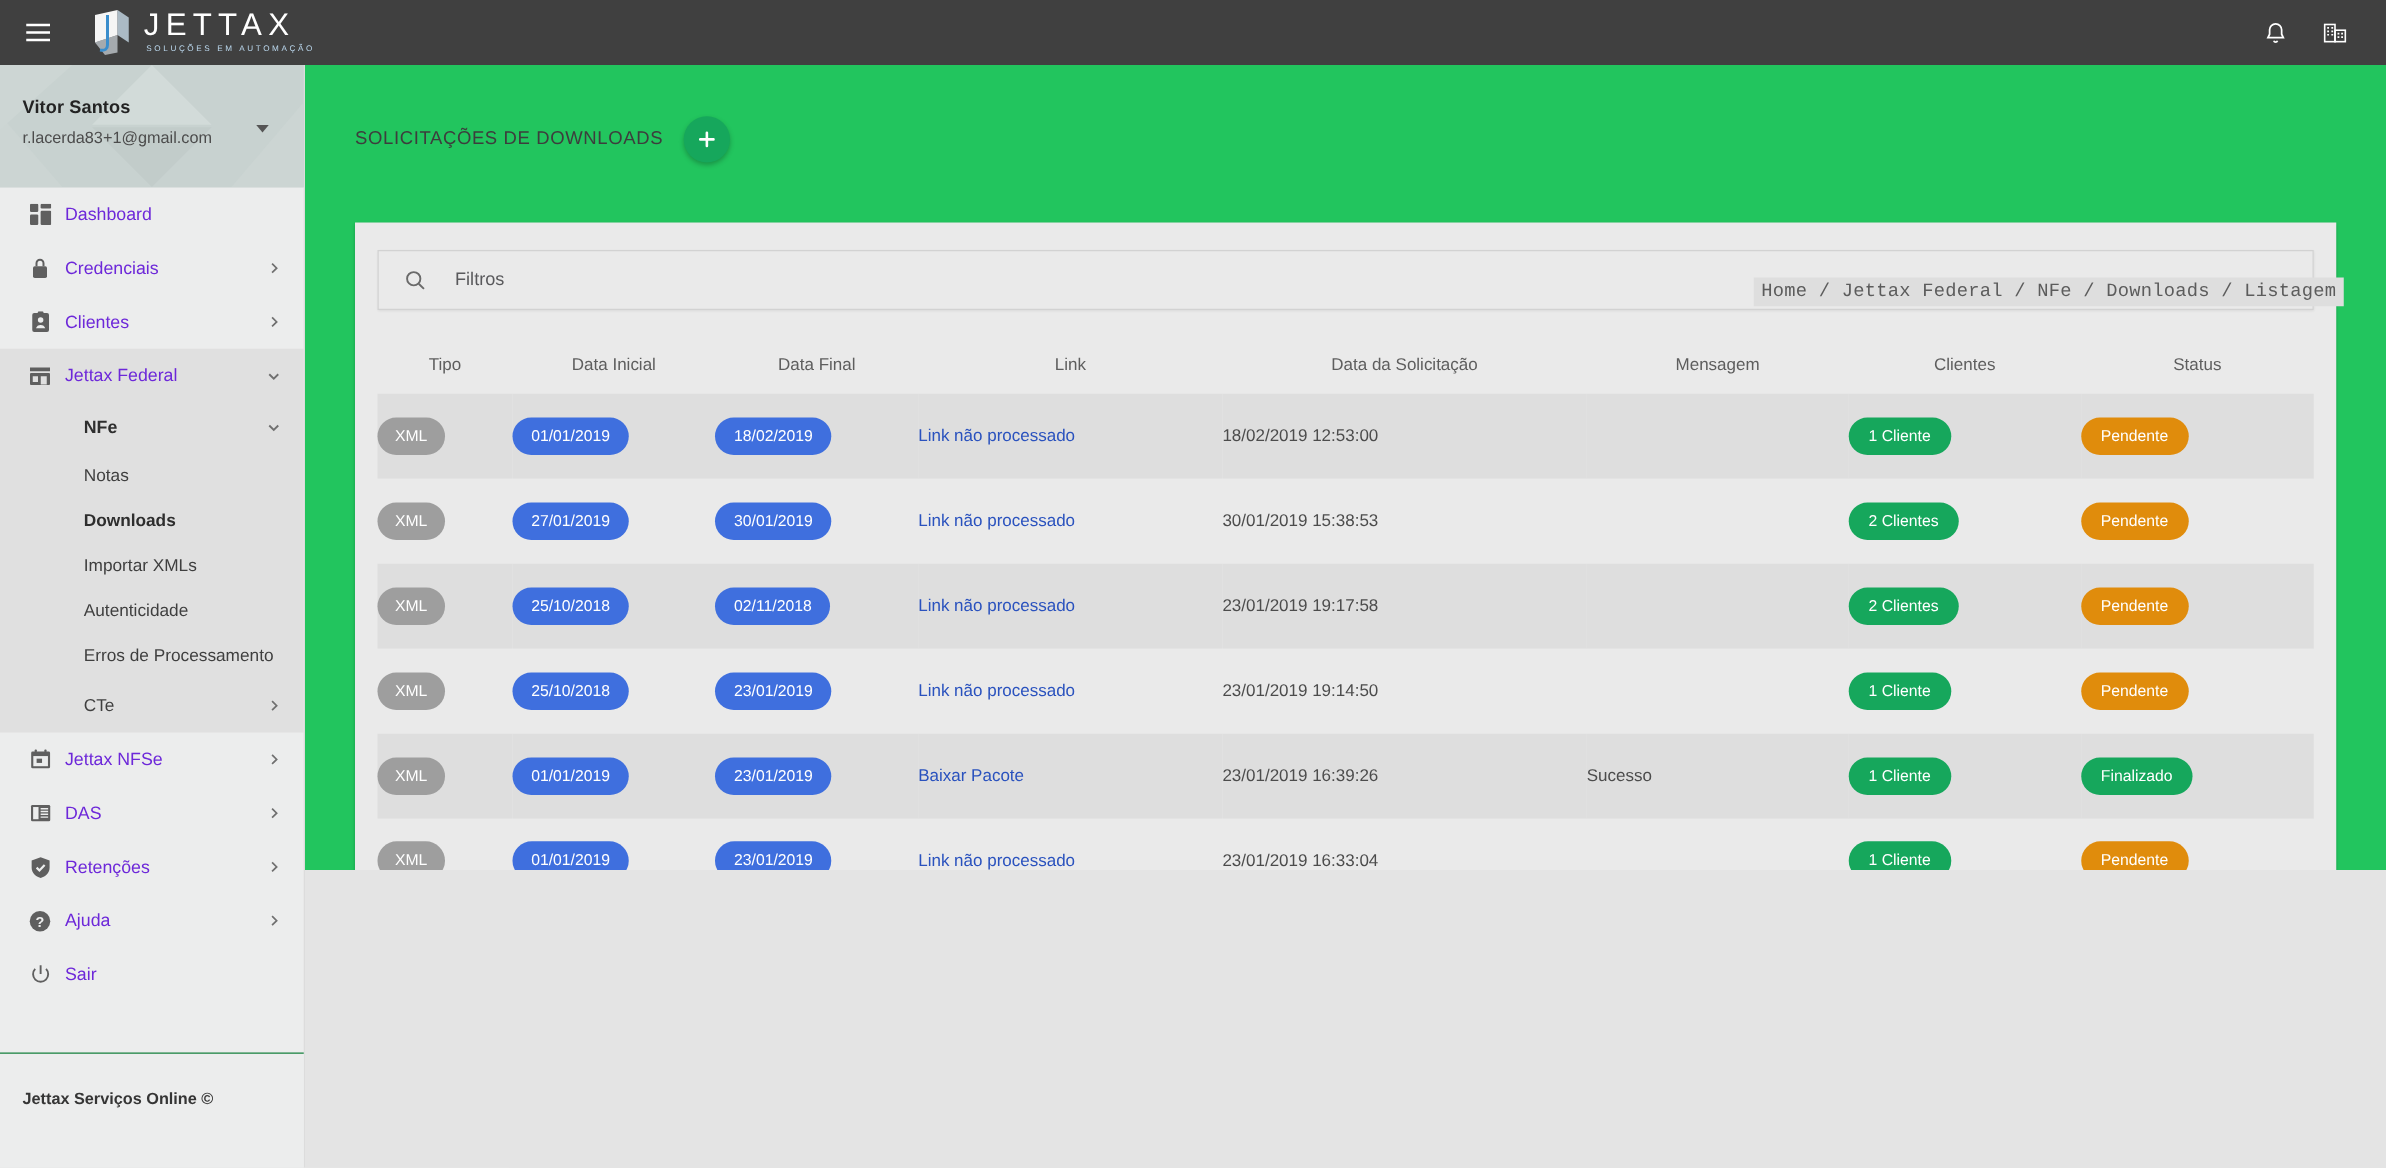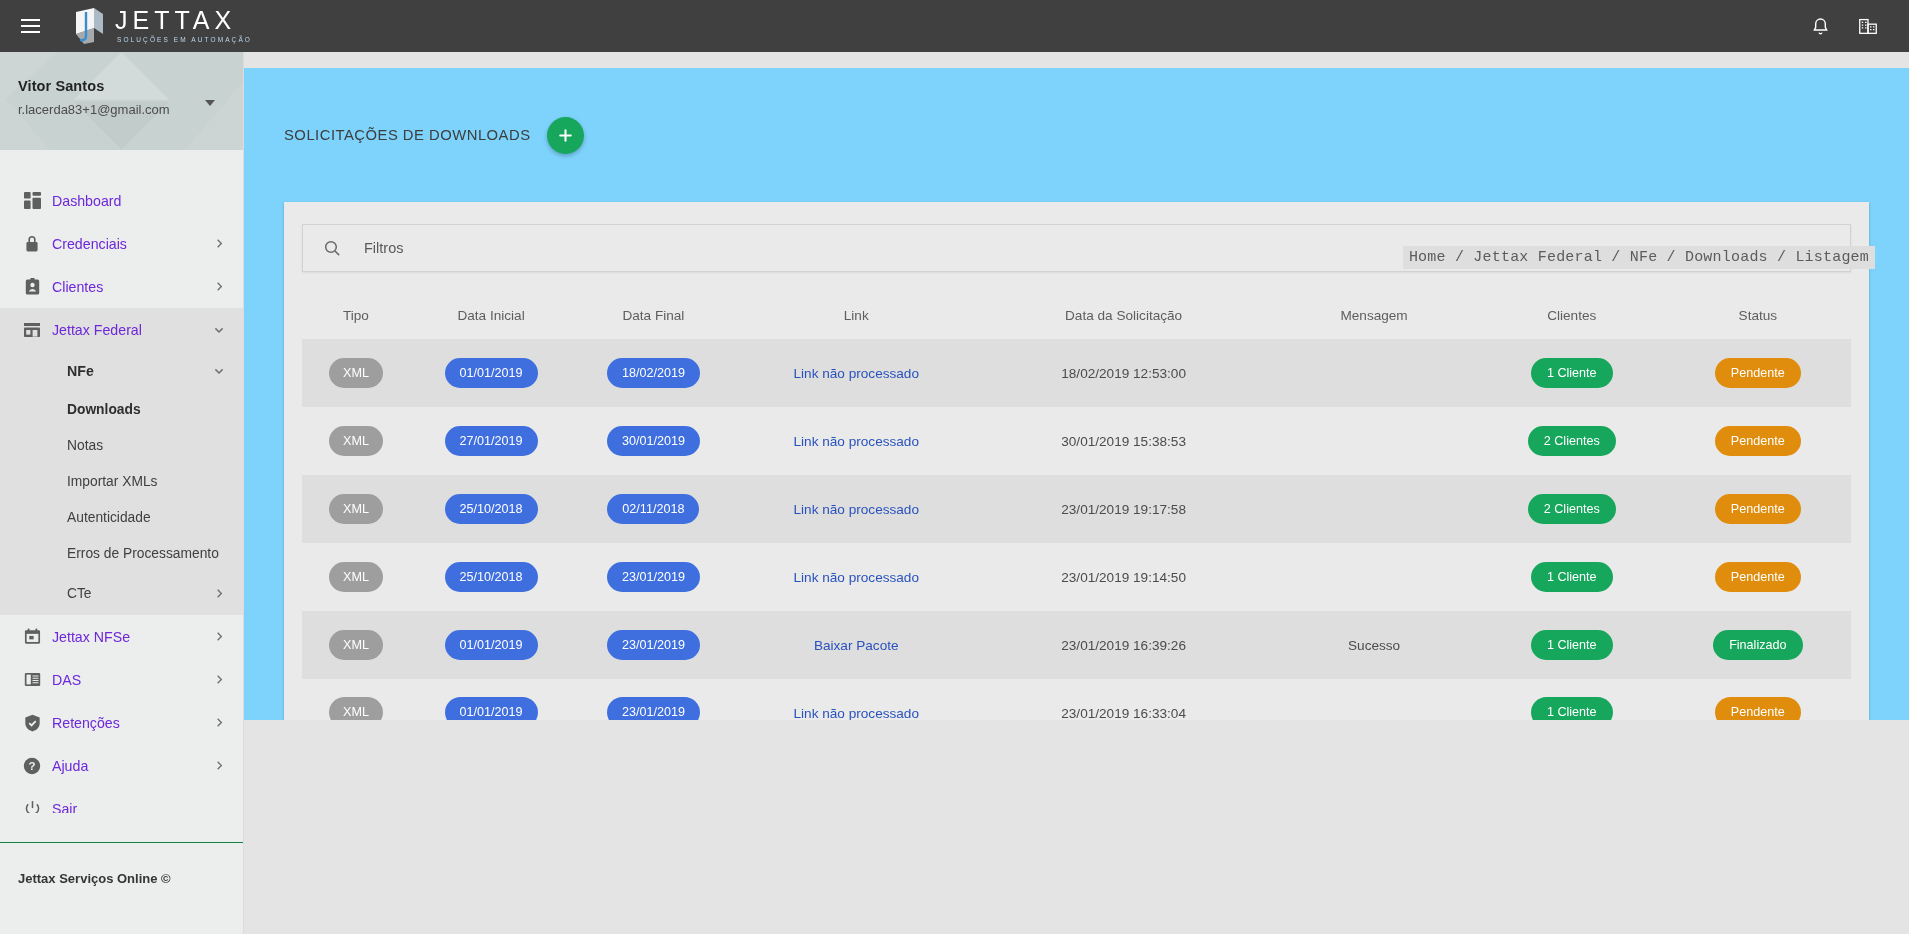--- a/index.html
+++ b/index.html
@@ -52,21 +52,20 @@
   }
 
   
   .sidebar {
     position: absolute; top: 52px; left: 0;
     width: 244px; height: 882px;
     background: #eceded;
     display: flex; flex-direction: column;
     z-index: 20;
     border-right: 1px solid #dcdcdc;
-    gap: 29px;
   }
   .user-block {
     position: relative;
     height: 98px;
     background: #c8d2d0;
     overflow: hidden;
     flex: 0 0 auto;
   }
   .user-block .pattern { position: absolute; inset: 0; }
   .user-info {
@@ -116,23 +115,23 @@
     flex: 0 0 auto; height: 92px;
     border-top: 1px solid #15803d;
     background: #eceded;
     display: flex; align-items: flex-start;
     padding: 28px 0 0 18px;
   }
   .footer-txt { font-size: 13px; font-weight: bold; color: #353535; }
 
   
   .main {
-    position: absolute; top: 68px; left: 244px;
+    position: absolute; top: 44px; left: 244px;
     width: 1665px; height: 652px;
-    background: #7dd3fc;
+    background: #22c55e;
     overflow: hidden;
   }
   .page-head {
     height: 134px; padding: 0 40px;
     display: flex; align-items: center;
     position: relative;
   }
   .page-title {
     font-size: 14.8px; letter-spacing: .5px; color: #3d3d3d;
   }
@@ -166,21 +165,21 @@
   .filter-text { font-size: 14.5px; color: #59595c; }
 
   table { width: 100%; border-collapse: collapse; margin-top: 22px; }
   thead th {
     font-size: 13.6px; font-weight: normal; color: #5e5e5e;
     padding: 14px 0 16px 0; text-align: center;
   }
   tbody tr { height: 68px; }
   tbody tr.odd { background: #dedede; }
   tbody tr.even { background: #eaeaea; }
-  tbody td { text-align: center; vertical-align: middle; }
+  tbody td { text-align: left; vertical-align: middle; }
   tbody tr:last-child td { border-bottom: 1px solid #d3d3d3; }
 
   .pill {
     display: inline-block; border-radius: 18px;
     font-size: 12.6px; color: #fff; line-height: 1;
     padding: 9px 16px; min-width: 40px;
   }
   .pill-xml { background: #9e9e9e; padding: 9px 14px; }
   .pill-date { background: #3f6fde; padding: 9px 15px; }
   .pill-green { background: #16a75c; }
@@ -320,25 +319,25 @@
 
       <div class="nav-item sub-head">
         <span class="lbl">NFe</span>
         <span class="chev">
           <svg width="12" height="12" viewBox="0 0 12 12" fill="none" stroke="#707070" stroke-width="1.5">
               <path d="M2.4 4.4L6 8l3.6-3.6"></path>
             </svg>
         </span>
       </div>
 
+      <div class="sub-item">
+        <span class="lbl">Notas</span>
+      </div>
       <div class="sub-item bold">
         <span class="lbl">Downloads</span>
-      </div>
-      <div class="sub-item">
-        <span class="lbl">Notas</span>
       </div>
       <div class="sub-item">
         <span class="lbl">Importar XMLs</span>
       </div>
       <div class="sub-item">
         <span class="lbl">Autenticidade</span>
       </div>
       <div class="sub-item">
         <span class="lbl">Erros de Processamento</span>
       </div>

